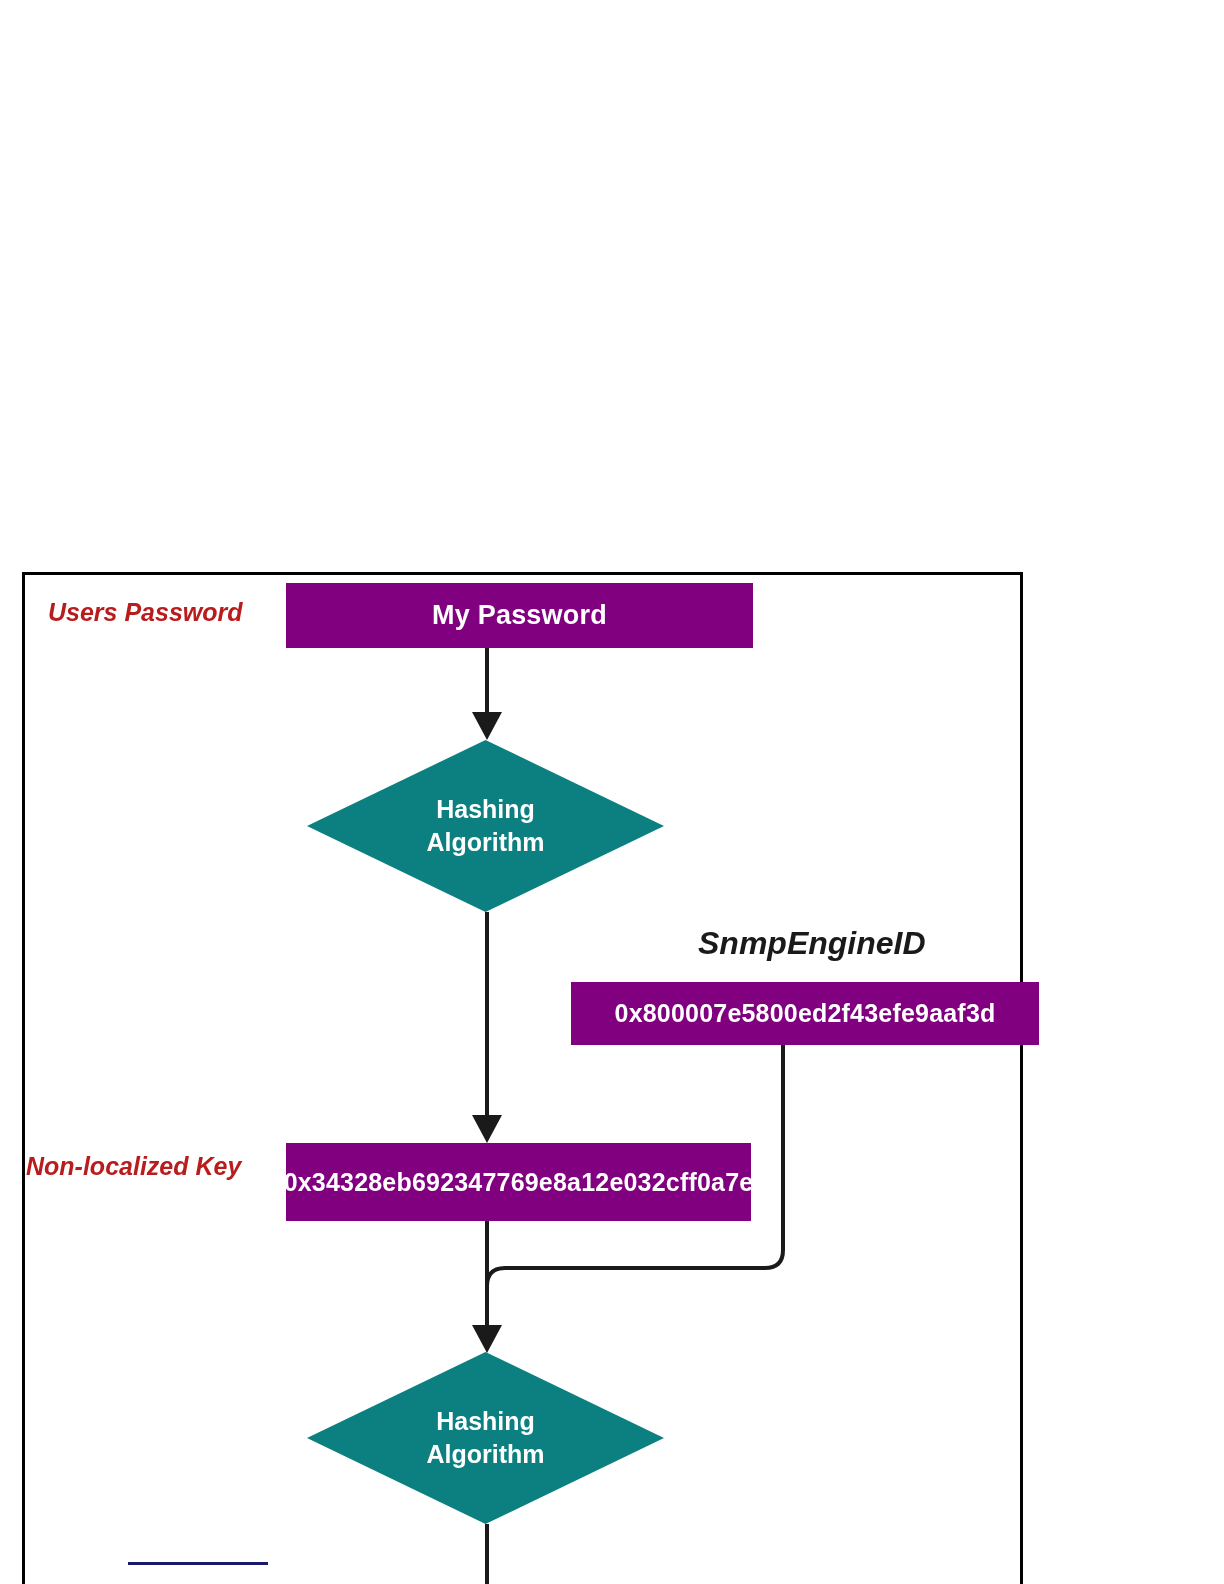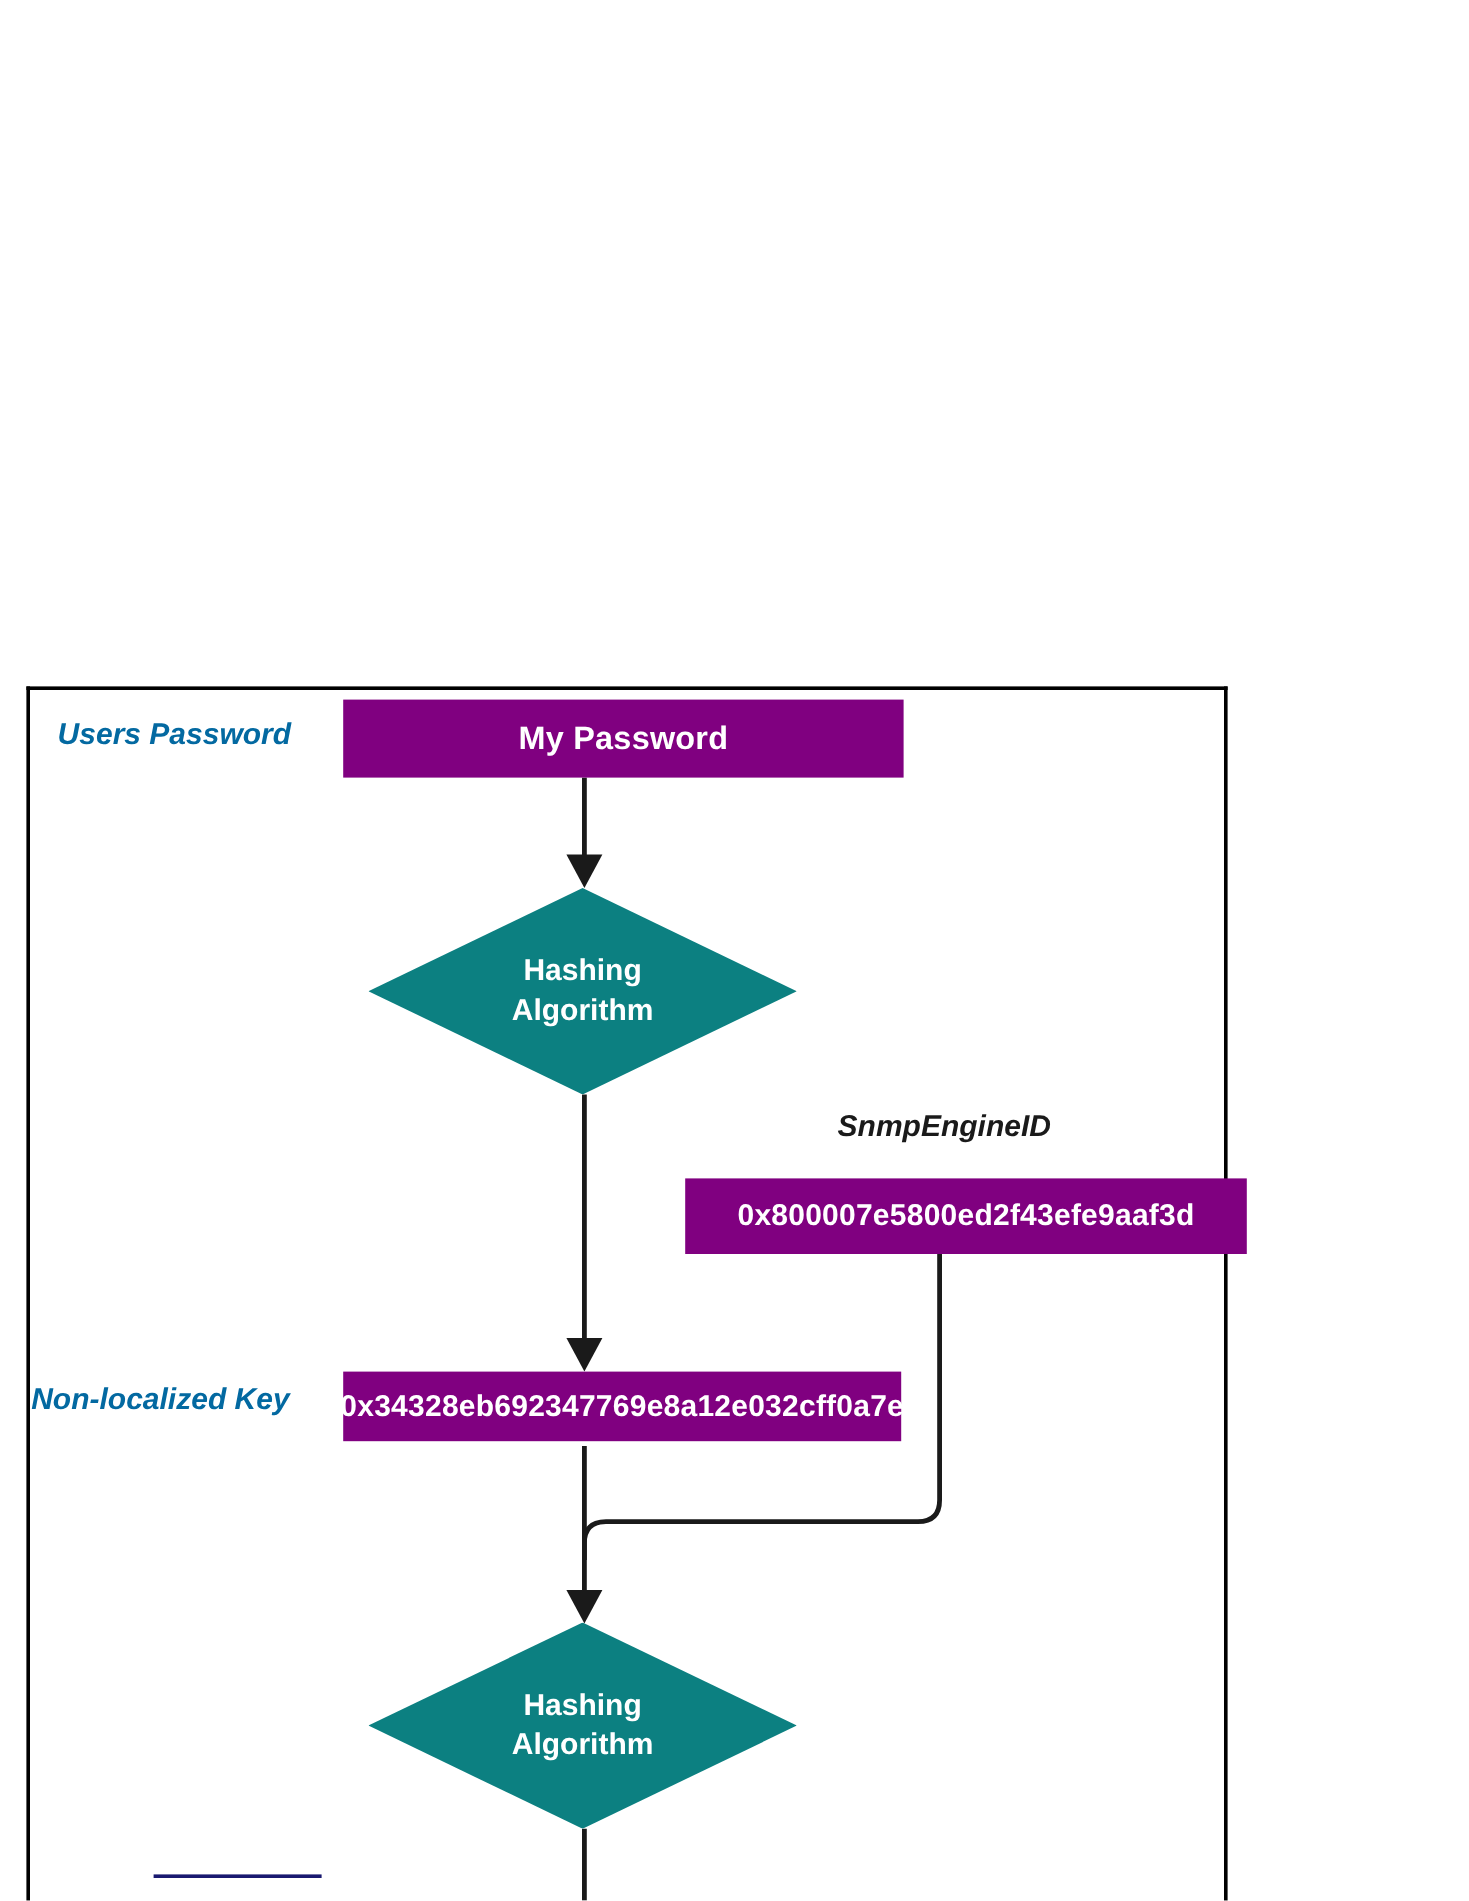--- a/index.html
+++ b/index.html
@@ -52,34 +52,34 @@
     justify-content: center;
     font-weight: bold;
     letter-spacing: 0.2px;
     box-sizing: border-box;
     text-align: center;
     margin-left: 26px;
   }
 
   .side-label {
     position: absolute;
-    color: #0369a1;
+    color: #b91c1c;
     font-style: italic;
     font-weight: bold;
     font-size: 25px;
     white-space: nowrap;
     font-family: "Liberation Sans", sans-serif;
   }
 
   .caption-label {
     position: absolute;
     color: #1a1a1a;
     font-style: italic;
     font-weight: bold;
-    font-size: 25px;
+    font-size: 32px;
     white-space: nowrap;
     font-family: "Liberation Sans", sans-serif;
   }
 
   
   #node-password {
     left: 260px;
     top: 583px;
     width: 467px;
     height: 65px;
@@ -92,21 +92,21 @@
     width: 468px;
     height: 63px;
     font-size: 25px;
     text-align: right;
   }
 
   #node-nonlocalkey {
     left: 260px;
     top: 1143px;
     width: 465px;
-    height: 58px;
+    height: 78px;
     font-size: 25px;
   }
 
   #label-users-password {
     left: 48px;
     top: 598px;
   }
 
   #label-nonlocalized-key {
     left: 26px;

